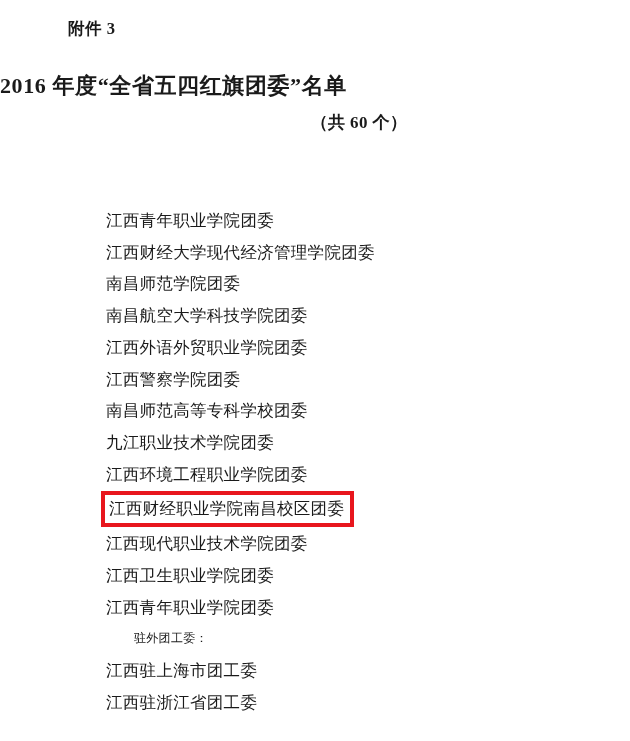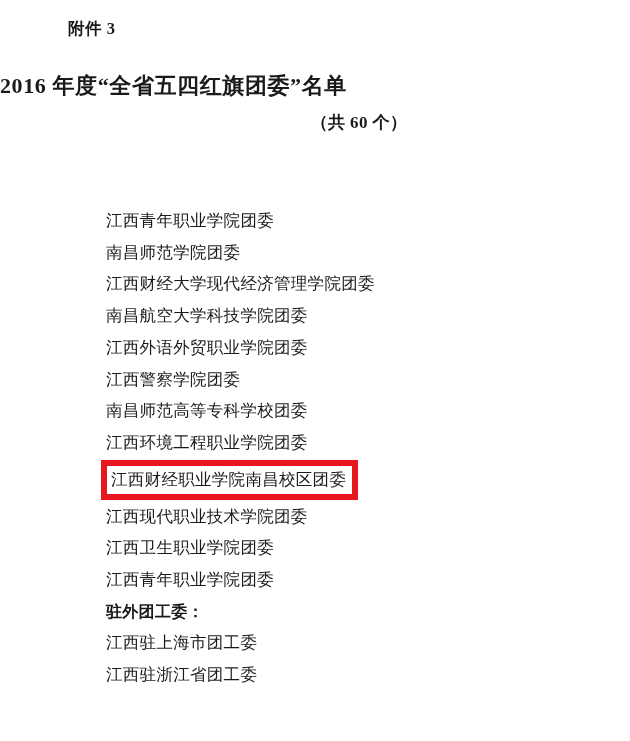--- a/index.html
+++ b/index.html
@@ -62,59 +62,61 @@
   }
   .list-item {
     font-size: 16.5px;
     line-height: 31.7px;
     letter-spacing: 0.3px;
     white-space: nowrap;
     font-family: "Liberation Serif", "DejaVu Serif", serif;
   }
   .list-item.highlighted {
     display: inline-block;
-    border: 6px solid #a3a3a3;
+    border: 4px solid #a3a3a3;
     padding: 0px 6px 1px 4px;
     margin-left: -5px;
     line-height: 27px;
     margin-top: 1px;
     margin-bottom: 1px;
   }
   .item-wrap-highlight {
     line-height: 31.7px;
   }
   .section-heading {
-    font-size: 16px;
+    font-size: 12px;
     line-height: 31.7px;
-    font-weight: bold;
+    font-weight: normal;
     letter-spacing: 0.3px;
     white-space: nowrap;
     font-family: "Liberation Serif", "DejaVu Serif", serif;
+    margin-left: 28px;
   }
 </style>
 </head>
 <body>
 
 <div class="page">
 
   <div class="attachment-label">附件 3</div>
 
   <div class="doc-title">2016 年度“全省五四红旗团委”名单</div>
 
   <div class="doc-subtitle">（共 60 个）</div>
 
   <div class="list">
 
     <div class="list-item">江西青年职业学院团委</div>
+    <div class="list-item">江西财经大学现代经济管理学院团委</div>
     <div class="list-item">南昌师范学院团委</div>
-    <div class="list-item">江西财经大学现代经济管理学院团委</div>
     <div class="list-item">南昌航空大学科技学院团委</div>
     <div class="list-item">江西外语外贸职业学院团委</div>
     <div class="list-item">江西警察学院团委</div>
     <div class="list-item">南昌师范高等专科学校团委</div>
+    <div class="list-item">九江职业技术学院团委</div>
     <div class="list-item">江西环境工程职业学院团委</div>
 
     <div class="item-wrap-highlight">
       <span class="list-item highlighted" style="border-color: rgb(232, 22, 29);">江西财经职业学院南昌校区团委</span>
     </div>
 
     <div class="list-item">江西现代职业技术学院团委</div>
     <div class="list-item">江西卫生职业学院团委</div>
     <div class="list-item">江西青年职业学院团委</div>
 

